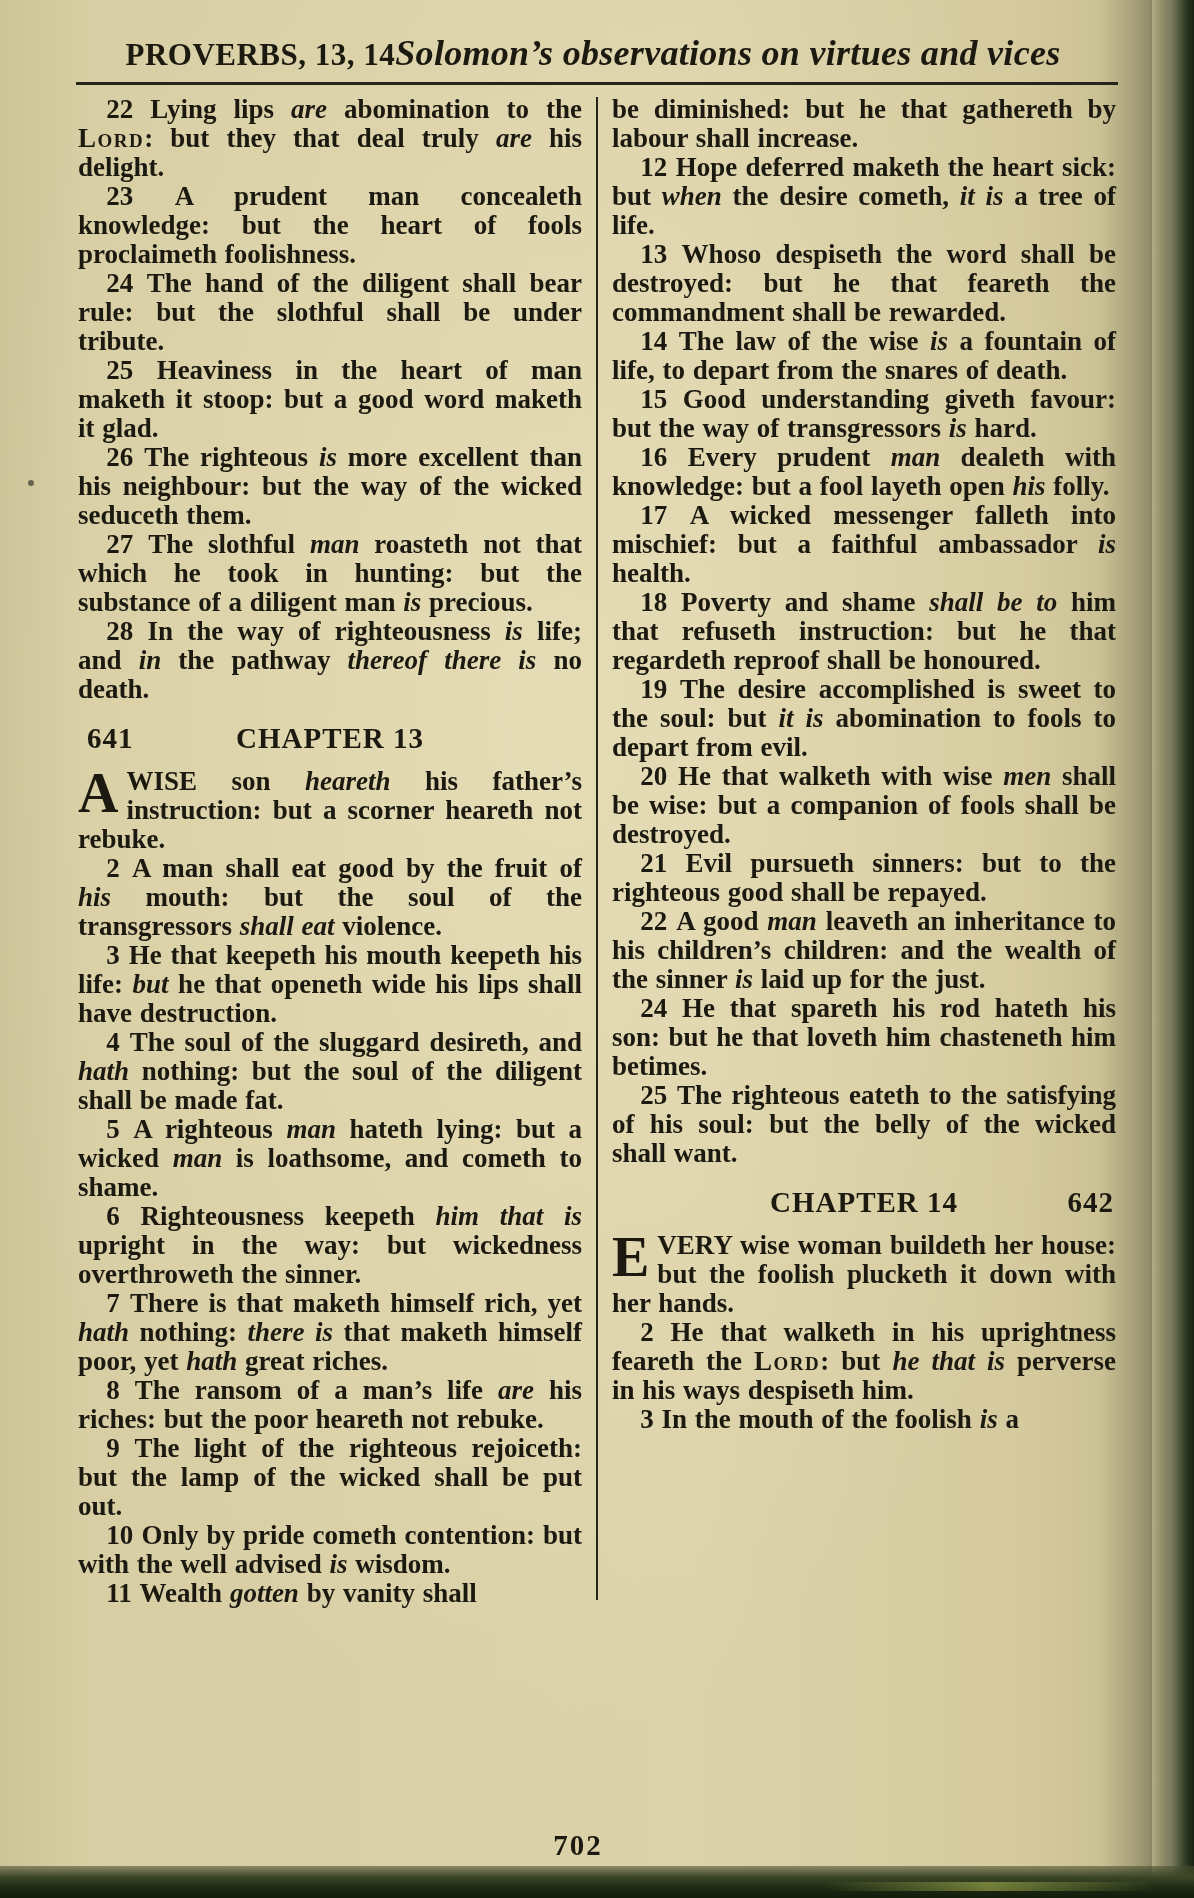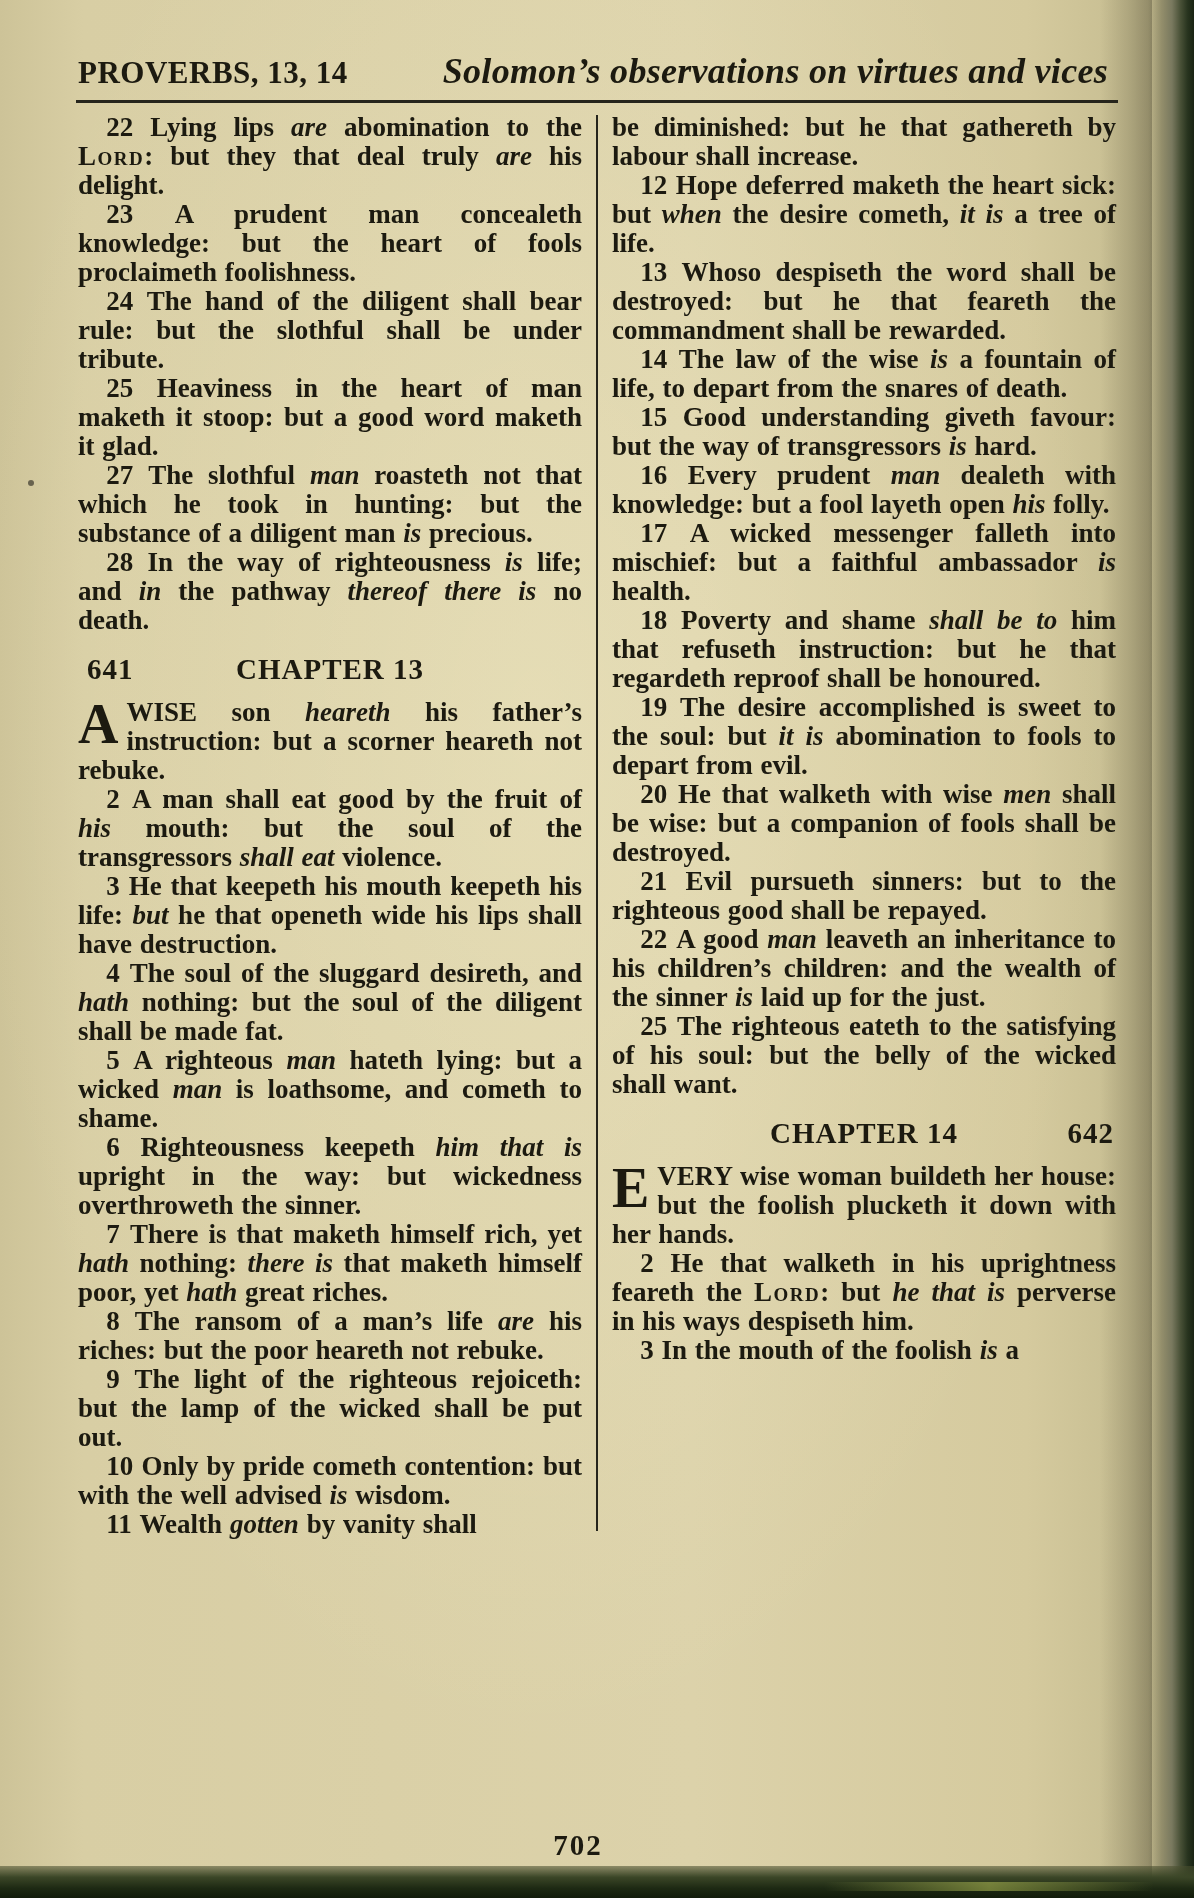--- a/index.html
+++ b/index.html
@@ -10,21 +10,21 @@
     font-family:"Liberation Serif","DejaVu Serif",serif;
     color:#1c1a10;
     background:
       radial-gradient(ellipse at 45% 38%, rgba(255,250,215,0.28), rgba(0,0,0,0) 62%),
       linear-gradient(90deg, #cdc398 0%, #d8cea4 7%, #dcd2aa 58%, #d5ca9e 86%, #c6bd91 95%, #b3aa80 100%),
       #d8cea4;
   }
   .page-content { position:relative; z-index:2; }
 
   
-  .header-row { display:flex; justify-content:space-between; align-items:baseline; padding:50px 86px 8px 78px; }
+  .header-row { display:flex; justify-content:center; align-items:baseline; padding:32px 86px 8px 78px; }
   .ref { font-size:31px; font-weight:700; letter-spacing:0.5px; }
   .summary { font-size:36px; font-weight:700; font-style:italic; letter-spacing:0.3px; }
   .head-rule { margin:0 76px 0 76px; border-bottom:3px solid #26251c; }
 
   
   .columns { display:flex; padding:10px 78px 0 78px; }
   .column { flex:1 1 0; min-width:0; }
   .col-divider { width:2px; background:#26251c; margin:2px 14px 8px 14px; }
 
   
@@ -66,20 +66,21 @@
     <span class="summary">Solomon’s observations on virtues and vices</span>
   </div>
   <div class="head-rule"></div>
 
   <div class="columns">
     <div class="column">
         <p class="verse"><span class="vnum">22&nbsp;</span><span>Lying lips </span><span class="it">are</span><span> abomination to the </span><span class="sc">Lord</span><span>: but they that deal truly </span><span class="it">are</span><span> his delight.</span></p>
         <p class="verse"><span class="vnum">23&nbsp;</span><span>A prudent man concealeth knowledge: but the heart of fools proclaimeth foolishness.</span></p>
         <p class="verse"><span class="vnum">24&nbsp;</span><span>The hand of the diligent shall bear rule: but the slothful shall be under tribute.</span></p>
         <p class="verse"><span class="vnum">25&nbsp;</span><span>Heaviness in the heart of man maketh it stoop: but a good word maketh it glad.</span></p>
+        <p class="verse"><span class="vnum">26&nbsp;</span><span>The righteous </span><span class="it">is</span><span> more excellent than his neighbour: but the way of the wicked seduceth them.</span></p>
         <p class="verse"><span class="vnum">27&nbsp;</span><span>The slothful </span><span class="it">man</span><span> roasteth not that which he took in hunting: but the substance of a diligent man </span><span class="it">is</span><span> precious.</span></p>
         <p class="verse"><span class="vnum">28&nbsp;</span><span>In the way of righteousness </span><span class="it">is</span><span> life; and </span><span class="it">in</span><span> the pathway </span><span class="it">thereof there is</span><span> no death.</span></p>
         <div class="chapter-heading"><span class="ch-num-left">641</span><span>CHAPTER 13</span></div>
         <p class="verse first"><span class="dropcap">A</span><span>WISE son </span><span class="it">heareth</span><span> his father’s instruction: but a scorner heareth not rebuke.</span></p>
         <p class="verse"><span class="vnum">2&nbsp;</span><span>A man shall eat good by the fruit of </span><span class="it">his</span><span> mouth: but the soul of the transgressors </span><span class="it">shall eat</span><span> violence.</span></p>
         <p class="verse"><span class="vnum">3&nbsp;</span><span>He that keepeth his mouth keepeth his life: </span><span class="it">but</span><span> he that openeth wide his lips shall have destruction.</span></p>
         <p class="verse"><span class="vnum">4&nbsp;</span><span>The soul of the sluggard desireth, and </span><span class="it">hath</span><span> nothing: but the soul of the diligent shall be made fat.</span></p>
         <p class="verse"><span class="vnum">5&nbsp;</span><span>A righteous </span><span class="it">man</span><span> hateth lying: but a wicked </span><span class="it">man</span><span> is loathsome, and cometh to shame.</span></p>
         <p class="verse"><span class="vnum">6&nbsp;</span><span>Righteousness keepeth </span><span class="it">him that is</span><span> upright in the way: but wickedness overthroweth the sinner.</span></p>
         <p class="verse"><span class="vnum">7&nbsp;</span><span>There is that maketh himself rich, yet </span><span class="it">hath</span><span> nothing: </span><span class="it">there is</span><span> that maketh himself poor, yet </span><span class="it">hath</span><span> great riches.</span></p>
@@ -95,20 +96,21 @@
         <p class="verse"><span class="vnum">13&nbsp;</span><span>Whoso despiseth the word shall be destroyed: but he that feareth the commandment shall be rewarded.</span></p>
         <p class="verse"><span class="vnum">14&nbsp;</span><span>The law of the wise </span><span class="it">is</span><span> a fountain of life, to depart from the snares of death.</span></p>
         <p class="verse"><span class="vnum">15&nbsp;</span><span>Good understanding giveth favour: but the way of transgressors </span><span class="it">is</span><span> hard.</span></p>
         <p class="verse"><span class="vnum">16&nbsp;</span><span>Every prudent </span><span class="it">man</span><span> dealeth with knowledge: but a fool layeth open </span><span class="it">his</span><span> folly.</span></p>
         <p class="verse"><span class="vnum">17&nbsp;</span><span>A wicked messenger falleth into mischief: but a faithful ambassador </span><span class="it">is</span><span> health.</span></p>
         <p class="verse"><span class="vnum">18&nbsp;</span><span>Poverty and shame </span><span class="it">shall be to</span><span> him that refuseth instruction: but he that regardeth reproof shall be honoured.</span></p>
         <p class="verse"><span class="vnum">19&nbsp;</span><span>The desire accomplished is sweet to the soul: but </span><span class="it">it is</span><span> abomination to fools to depart from evil.</span></p>
         <p class="verse"><span class="vnum">20&nbsp;</span><span>He that walketh with wise </span><span class="it">men</span><span> shall be wise: but a companion of fools shall be destroyed.</span></p>
         <p class="verse"><span class="vnum">21&nbsp;</span><span>Evil pursueth sinners: but to the righteous good shall be repayed.</span></p>
         <p class="verse"><span class="vnum">22&nbsp;</span><span>A good </span><span class="it">man</span><span> leaveth an inheritance to his children’s children: and the wealth of the sinner </span><span class="it">is</span><span> laid up for the just.</span></p>
+        <p class="verse"><span class="vnum">24&nbsp;</span><span>He that spareth his rod hateth his son: but he that loveth him chasteneth him betimes.</span></p>
         <p class="verse"><span class="vnum">25&nbsp;</span><span>The righteous eateth to the satisfying of his soul: but the belly of the wicked shall want.</span></p>
         <div class="chapter-heading"><span>CHAPTER 14</span><span class="ch-num-right">642</span></div>
         <p class="verse first"><span class="dropcap">E</span><span>VERY wise woman buildeth her house: but the foolish plucketh it down with her hands.</span></p>
         <p class="verse"><span class="vnum">2&nbsp;</span><span>He that walketh in his uprightness feareth the </span><span class="sc">Lord</span><span>: but </span><span class="it">he that is</span><span> perverse in his ways despiseth him.</span></p>
         <p class="verse"><span class="vnum">3&nbsp;</span><span>In the mouth of the foolish </span><span class="it">is</span><span> a</span></p>
       </div>
   </div>
 </div>
 
 <div class="page-footer">702</div>

